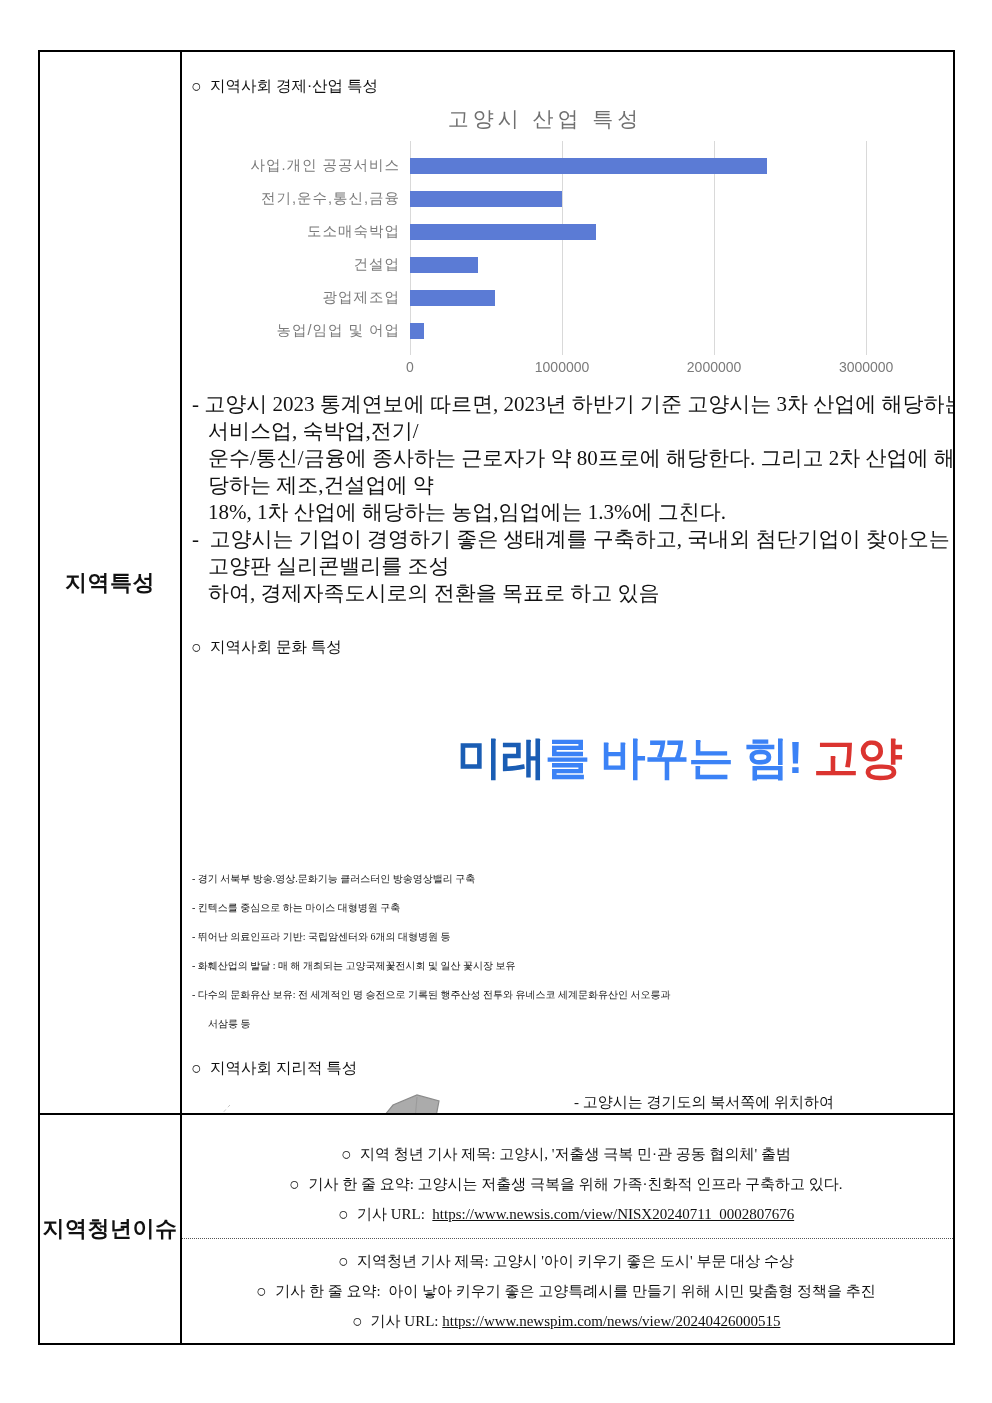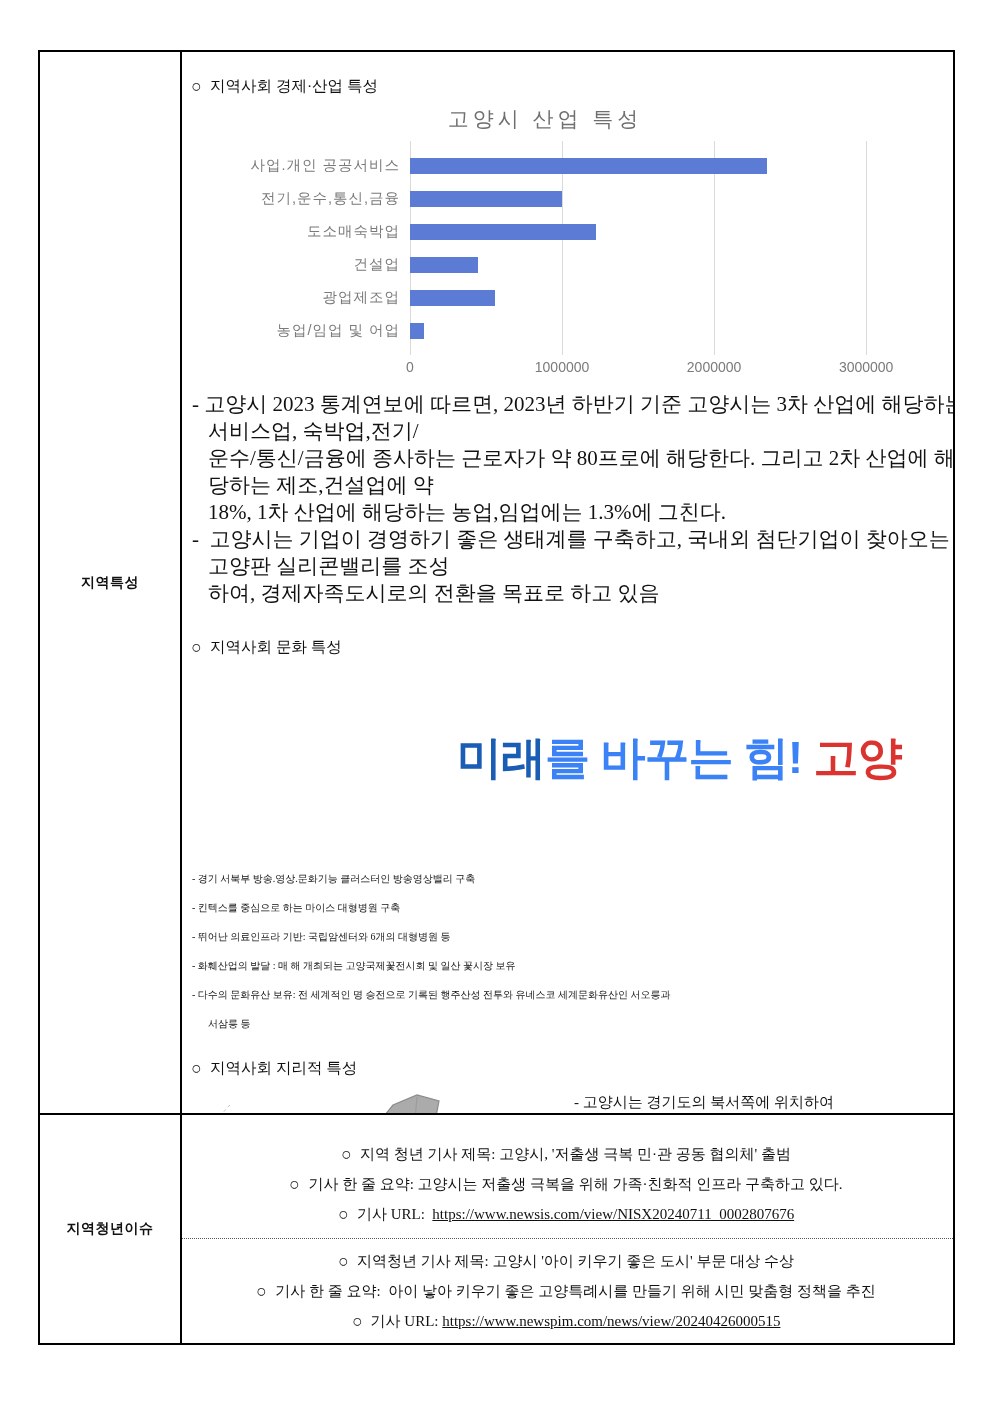--- a/index.html
+++ b/index.html
@@ -5,21 +5,21 @@
   html,body{margin:0;padding:0;background:#fff;}
   .page{position:relative;width:992px;height:1403px;background:#ffffff;overflow:hidden;
         font-family:"Liberation Serif",serif;color:#111;}
   .doc-table{position:absolute;left:38px;top:50px;width:917px;height:1295px;
              border:2px solid #000;box-sizing:border-box;display:flex;flex-direction:column;}
   .t-row{display:flex;min-height:0;}
   .t-row.row1{height:1061px;border-bottom:2px solid #000;}
   .t-row.row2{flex:1;}
   .label-cell{width:140px;flex:0 0 140px;border-right:2px solid #000;
               display:flex;align-items:center;justify-content:center;
-              font-weight:bold;font-size:14px;letter-spacing:0.5px;}
+              font-weight:bold;font-size:22px;letter-spacing:0.5px;}
   .content-cell{flex:1;padding:24px 12px 0 10px;box-sizing:border-box;overflow:hidden;position:relative;}
   .sec-heading{font-size:15.5px;color:#111;}
   .obullet{font-family:"Liberation Sans",sans-serif;font-size:15px;display:inline-block;
            transform:scale(1.15);margin-right:9px;}
   
   .chart{width:694px;margin:8px 0 0 6px;font-family:"Liberation Sans",sans-serif;}
   .chart-title{text-align:center;color:#6f6f6f;font-size:21px;letter-spacing:4px;margin-bottom:16px;}
   .chart-body{display:flex;}
   #chart-labels{width:212px;display:flex;flex-direction:column;}
   .c-label{height:33px;display:flex;align-items:center;justify-content:flex-end;

